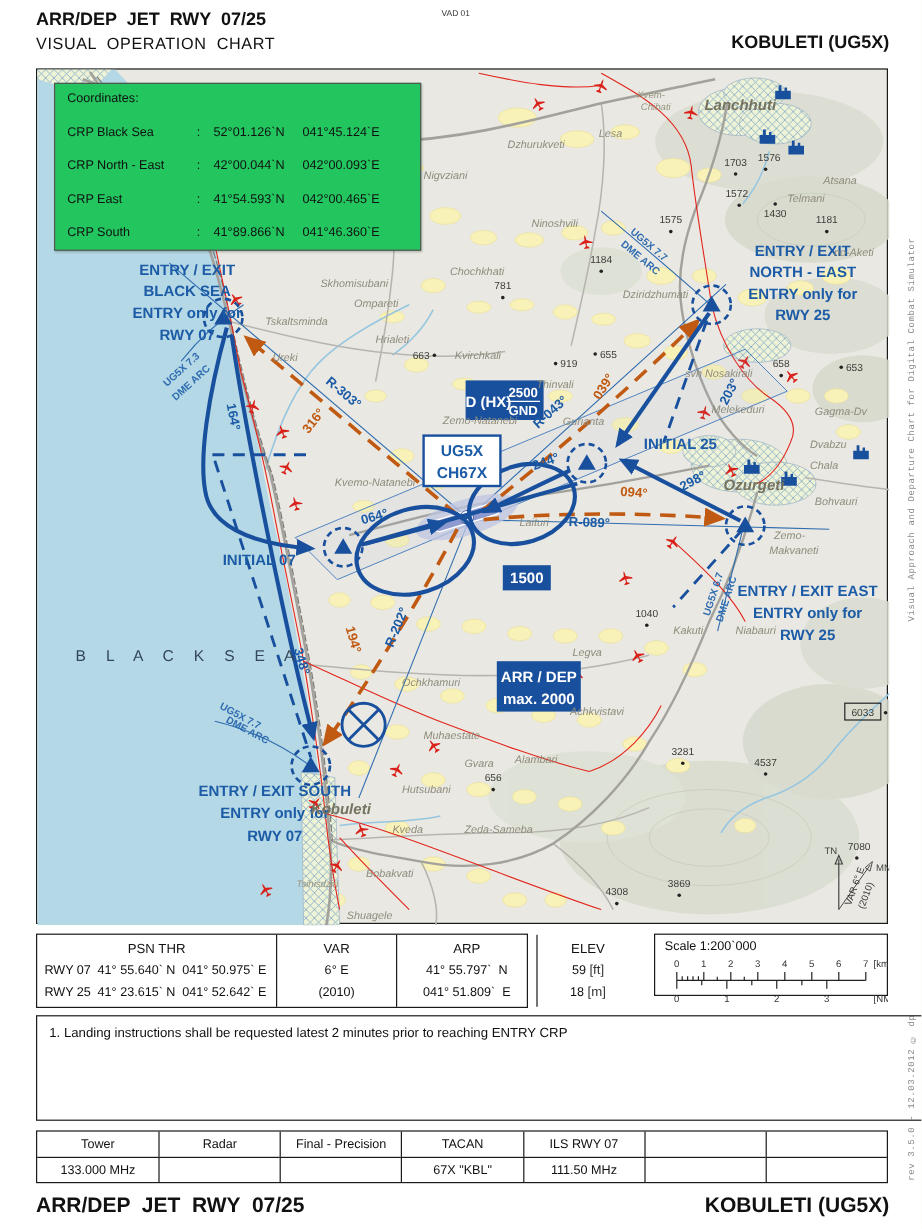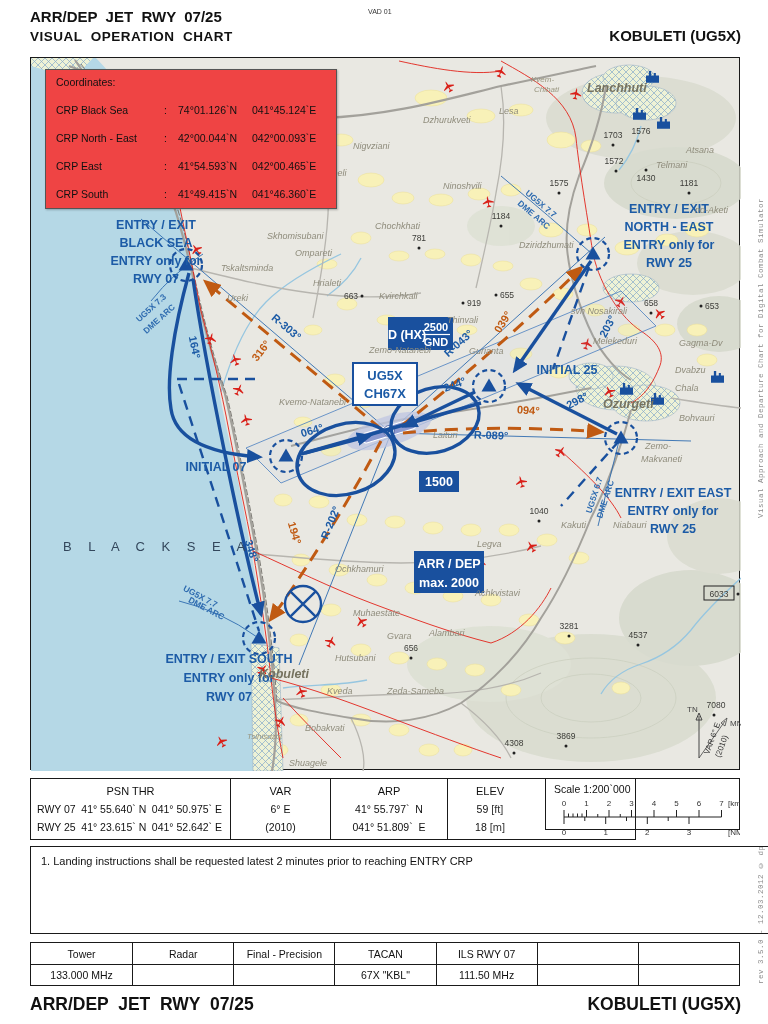--- a/index.html
+++ b/index.html
@@ -2,40 +2,40 @@
 <html><head>
 <meta charset="utf-8">
 <style>
   html,body{margin:0;padding:0;background:#fff}
   .page{position:relative;width:768px;height:1024px;background:#fff;overflow:hidden;
         font-family:"Liberation Sans",sans-serif;color:#111}
   .abs{position:absolute}
   .pre{white-space:pre}
   
   .hdr1{left:30px;top:8px;font-size:15px;font-weight:bold}
-  .hdr2{left:30px;top:29px;font-size:13.5px;font-weight:bold;letter-spacing:.5px}
+  .hdr2{left:30px;top:29px;font-size:13.5px;font-weight:normal;letter-spacing:.5px}
   .vad{left:368px;top:8px;font-size:7px;color:#333}
   .hdrR{right:27px;top:27px;font-size:15px;font-weight:bold}
   .ftr1{left:30px;top:994px;font-size:17.5px;font-weight:bold}
   .ftrR{right:27px;top:994px;font-size:17.5px;font-weight:bold}
   
   .map-frame{left:30px;top:57px;width:710px;height:713px;border:1.5px solid #1a1a1a;box-sizing:border-box;background:#e9e8e2}
   
-  .coords{left:14px;top:11px;width:274px;background:#ef4444;border:1px solid #555;box-shadow:1px 1px 2px rgba(0,0,0,.25);
-          padding:6px 6px 8px 10px;font-size:10.5px}
+  .coords{left:14px;top:11px;width:274px;background:#22c55e;border:1px solid #555;box-shadow:1px 1px 2px rgba(0,0,0,.25);
+          padding:6px 20px 8px 10px;font-size:10.5px}
   .coords .t{margin-bottom:6px}
   .crow{display:grid;grid-template-columns:108px 14px 74px 74px;margin-top:16px}
   
   .sideT,.sideB{position:absolute;right:3px;display:flex;align-items:center;justify-content:center;
         writing-mode:vertical-rl;transform:rotate(180deg);
         font-family:"Liberation Mono",monospace;font-size:7.5px;color:#8a8a8a;letter-spacing:.5px}
   .sideT{top:58px;height:600px}
   .sideB{top:810px;height:210px}
   
-  .info-table{left:30px;top:778px;width:606px;height:62px;border:1.5px solid #1a1a1a;box-sizing:border-box;
+  .info-table{left:30px;top:778px;width:410px;height:62px;border:1.5px solid #1a1a1a;box-sizing:border-box;
         display:grid;grid-template-columns:199px 100px 117px 85px;font-size:10.5px}
   .it-col{display:flex;flex-direction:column;justify-content:space-evenly;text-align:center}
   .it-col + .it-col{border-left:1px solid #1a1a1a}
   .it-h{font-size:11px}
   .it-r{display:flex;justify-content:space-between;padding:0 8px 0 6px}
   .unit{font-size:11px;color:#333}
   
   .scale-box{left:545px;top:778px;width:195px;height:52px;border:1.5px solid #1a1a1a;box-sizing:border-box;padding:4px 0 0 8px}
   .scale-box .t{font-size:10.5px}
   
@@ -517,39 +517,39 @@
         <text class="rt" transform="translate(689,700) rotate(-70)" stroke="none">(2010)</text>
       </g>
     </svg>
 
     
     <div class="abs coords">
       <div class="t">Coordinates:</div>
       <div class="crow">
         <span>CRP Black Sea</span>
           <span>:</span>
-          <span>74°01.126`N</span>
+          <span>52°01.126`N</span>
           <span>041°45.124`E</span>
       </div>
       <div class="crow">
         <span>CRP North - East</span>
           <span>:</span>
           <span>42°00.044`N</span>
           <span>042°00.093`E</span>
       </div>
       <div class="crow">
         <span>CRP East</span>
           <span>:</span>
           <span>41°54.593`N</span>
           <span>042°00.465`E</span>
       </div>
       <div class="crow">
         <span>CRP South</span>
           <span>:</span>
-          <span>41°49.415`N</span>
+          <span>41°89.866`N</span>
           <span>041°46.360`E</span>
       </div>
     </div>
   </div>
 
   <div class="abs info-table">
     <div class="it-col">
       <div class="it-h">PSN THR</div>
       <div class="it-r">
         <span>RWY 07</span>

